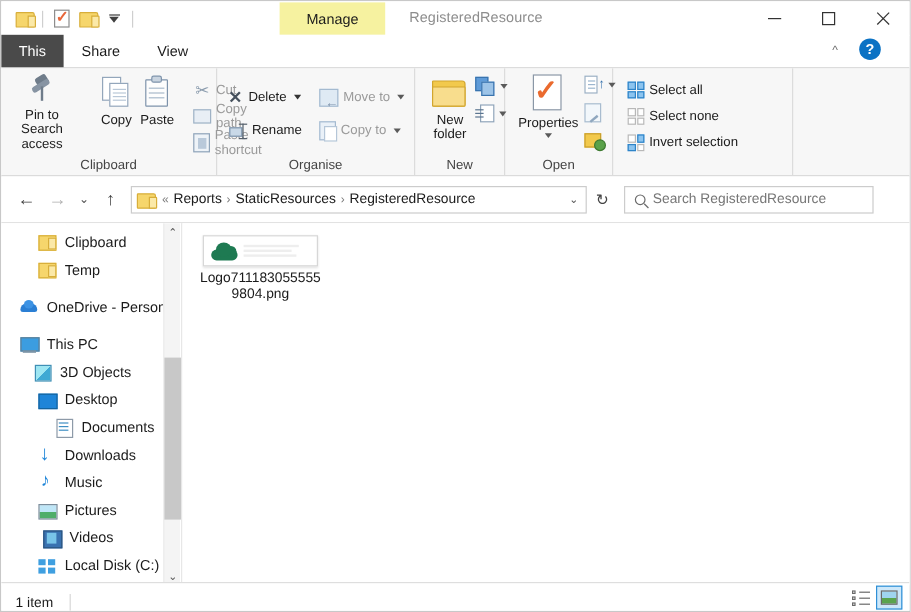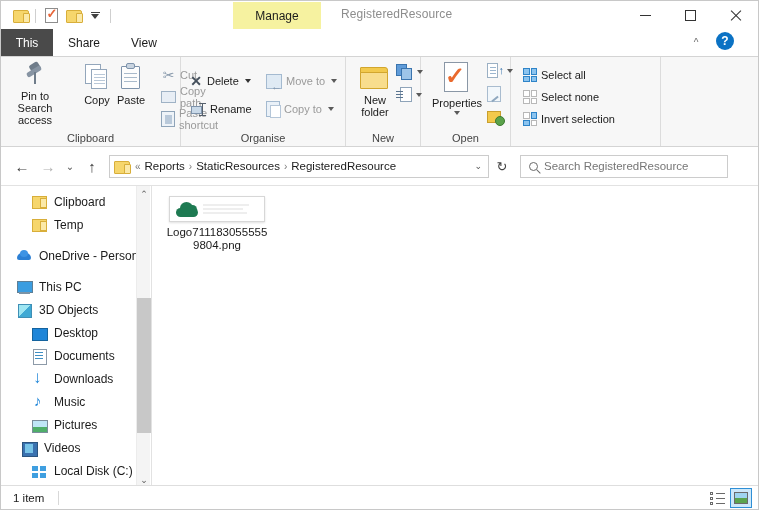--- a/index.html
+++ b/index.html
@@ -408,21 +408,21 @@
   .ghost-text i { display: block; height: 2px; background: #eeeeee; }
   .file-name {
     margin-top: 4px; font-size: 11.5px; line-height: 13px;
     text-align: center; color: #1b1b1b; width: 104px; word-break: break-all;
   }
 
   
   .statusbar {
     position: absolute; left: 0; bottom: 0; width: 757px; height: 24px;
     background: #ffffff; border-top: 1px solid #dedede;
-    display: flex; align-items: center;
+    display: flex; align-items: flex-end;
   }
   .status-text {
     margin-left: 12px; font-size: 11.5px; color: #1b1b1b;
   }
   .status-sep {
     margin-left: 14px; width: 1px; height: 14px; background: #d8d8d8;
   }
   .view-btns {
     position: absolute; right: 6px; top: 2px; display: flex; gap: 2px;
   }
@@ -709,45 +709,45 @@
       <div style="height:8px"></div>
       <div class="nav-item" style="padding-left:15px">
         <span class="ico nvcloud"></span>
         <span>OneDrive - Person</span>
       </div>
       <div style="height:8px"></div>
       <div class="nav-item" style="padding-left:15px">
         <span class="ico nvpc"></span>
         <span>This PC</span>
       </div>
-      <div class="nav-item" style="padding-left:15px">
+      <div class="nav-item" style="padding-left:26px">
         <span class="ico nv3d"></span>
         <span>3D Objects</span>
       </div>
       <div class="nav-item" style="padding-left:30px">
         <span class="ico nvdesk"></span>
         <span>Desktop</span>
       </div>
-      <div class="nav-item" style="padding-left:30px">
+      <div class="nav-item" style="padding-left:44px">
         <span class="ico nvdocs"></span>
         <span>Documents</span>
       </div>
       <div class="nav-item" style="padding-left:30px">
         <span class="ico nvdown"></span>
         <span>Downloads</span>
       </div>
       <div class="nav-item" style="padding-left:30px">
         <span class="ico nvmusic"></span>
         <span>Music</span>
       </div>
       <div class="nav-item" style="padding-left:30px">
         <span class="ico nvpic"></span>
         <span>Pictures</span>
       </div>
-      <div class="nav-item" style="padding-left:20px">
+      <div class="nav-item" style="padding-left:34px">
         <span class="ico nvvid"></span>
         <span>Videos</span>
       </div>
       <div class="nav-item" style="padding-left:30px">
         <span class="ico nvdisk"></span>
         <span>Local Disk (C:)</span>
       </div>
 
       <div class="nav-scroll">
         <div class="arrow">⌃</div>

